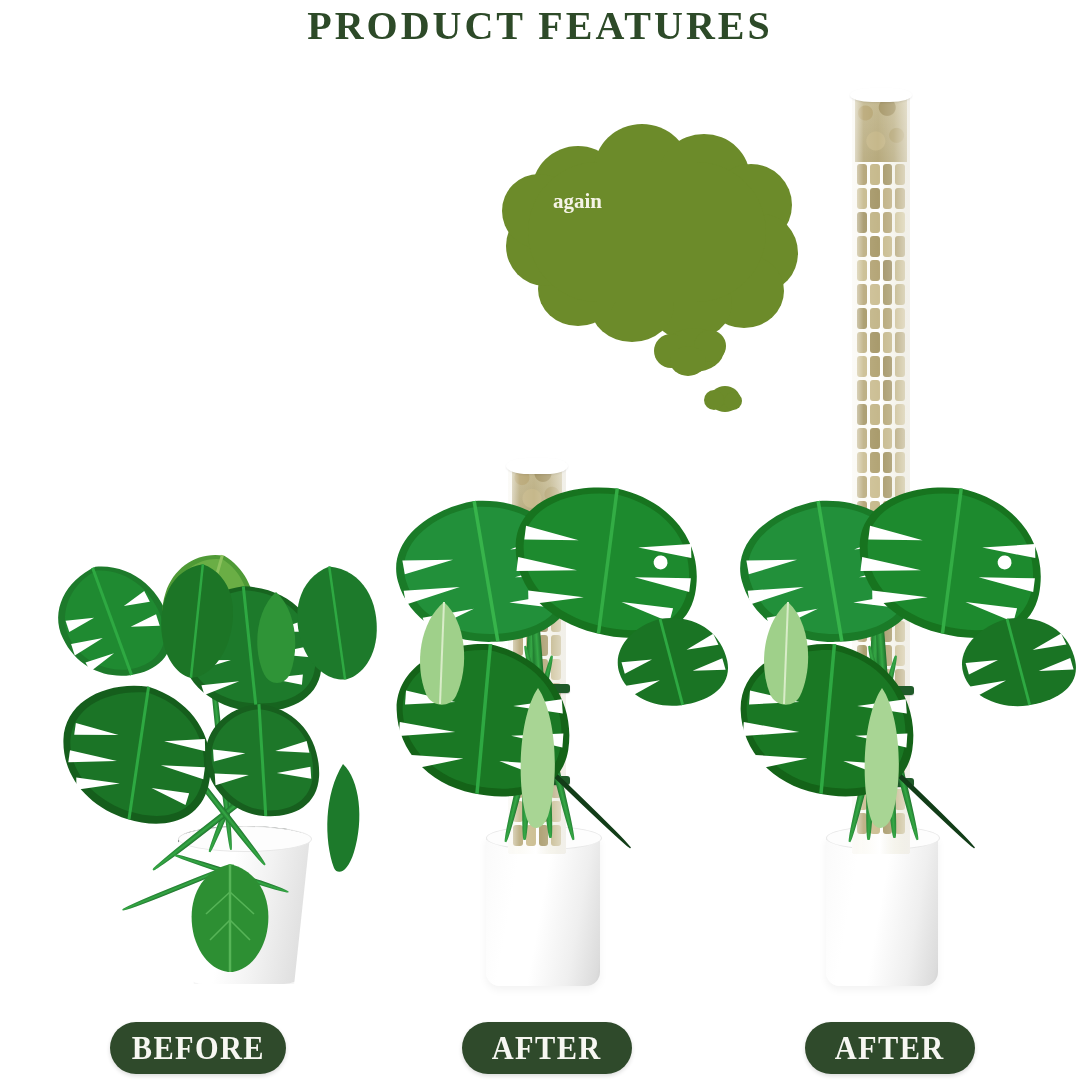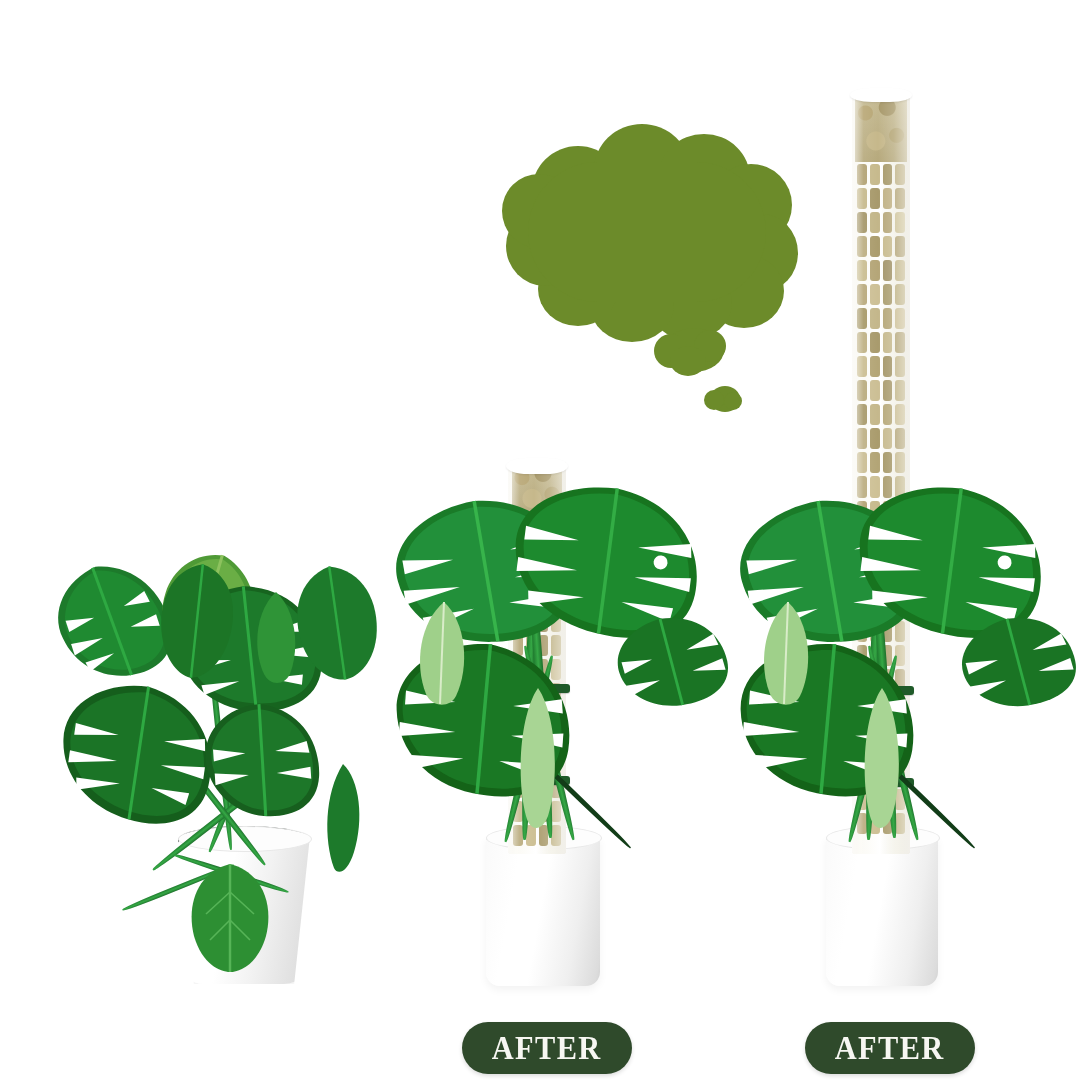--- a/index.html
+++ b/index.html
@@ -106,37 +106,39 @@
     font-size:33px;
     letter-spacing:1.5px;
     transform:scaleX(.92);
   }
 </style>
 </head>
 <body>
 
 <div id="stage">
 
+  <div id="page-title">PRODUCT FEATURES</div>
 
   <div id="thought-bubble">
 
     <div class="bubble-lobe" style="left:34px;  top:28px;  width:92px;  height:90px;"></div>
     <div class="bubble-lobe" style="left:96px;  top:6px;   width:96px;  height:92px;"></div>
     <div class="bubble-lobe" style="left:160px; top:16px;  width:92px;  height:88px;"></div>
     <div class="bubble-lobe" style="left:212px; top:46px;  width:82px;  height:82px;"></div>
     <div class="bubble-lobe" style="left:228px; top:96px;  width:72px;  height:78px;"></div>
     <div class="bubble-lobe" style="left:206px; top:136px; width:80px;  height:74px;"></div>
     <div class="bubble-lobe" style="left:150px; top:148px; width:84px;  height:74px;"></div>
     <div class="bubble-lobe" style="left:92px;  top:150px; width:84px;  height:74px;"></div>
     <div class="bubble-lobe" style="left:40px;  top:134px; width:80px;  height:74px;"></div>
     <div class="bubble-lobe" style="left:8px;   top:88px;  width:78px;  height:80px;"></div>
     <div class="bubble-lobe" style="left:4px;   top:56px;  width:74px;  height:74px;"></div>
     <div class="bubble-lobe" style="left:30px; top:44px; width:238px; height:140px; border-radius:70px;"></div>
 
     <div id="bubble-text">
+      <div>again</div>
     </div>
 
     <div class="tail-lobe" style="left:166px; top:210px; width:60px; height:44px;"></div>
     <div class="tail-lobe" style="left:156px; top:216px; width:34px; height:34px;"></div>
     <div class="tail-lobe" style="left:196px; top:212px; width:32px; height:32px;"></div>
     <div class="tail-lobe" style="left:172px; top:228px; width:36px; height:30px;"></div>
     <div class="tail-lobe" style="left:212px; top:268px; width:30px; height:26px;"></div>
     <div class="tail-lobe" style="left:206px; top:272px; width:20px; height:20px;"></div>
     <div class="tail-lobe" style="left:226px; top:274px; width:18px; height:18px;"></div>
   </div>
@@ -586,20 +588,23 @@
     <svg class="leaf" style="left:32px;top:600px;" width="70" height="110" viewBox="0 0 70 110">
       <path d="M36 2 C58 22 62 66 48 96 C42 108 24 108 18 94 C6 64 12 22 36 2 Z" fill="#9fd08a"></path>
       <path d="M36 2 L32 104" stroke="#d9ecc9" stroke-width="2" fill="none"></path>
     </svg>
 
     <svg class="leaf" style="left:136px;top:686px;" width="52" height="150" viewBox="0 0 52 150">
       <path d="M26 2 C44 28 48 92 36 130 C30 146 18 146 14 130 C4 92 8 28 26 2 Z" fill="#a8d594"></path>
     </svg>
   </div>
 
+  <div class="caption-pill" style="left:110px;top:1022px;width:176px;height:52px;">
+    <span class="caption-text">BEFORE</span>
+  </div>
   <div class="caption-pill" style="left:462px;top:1022px;width:170px;height:52px;">
     <span class="caption-text">AFTER</span>
   </div>
   <div class="caption-pill" style="left:805px;top:1022px;width:170px;height:52px;">
     <span class="caption-text">AFTER</span>
   </div>
 
 </div>
 
 </body></html>

